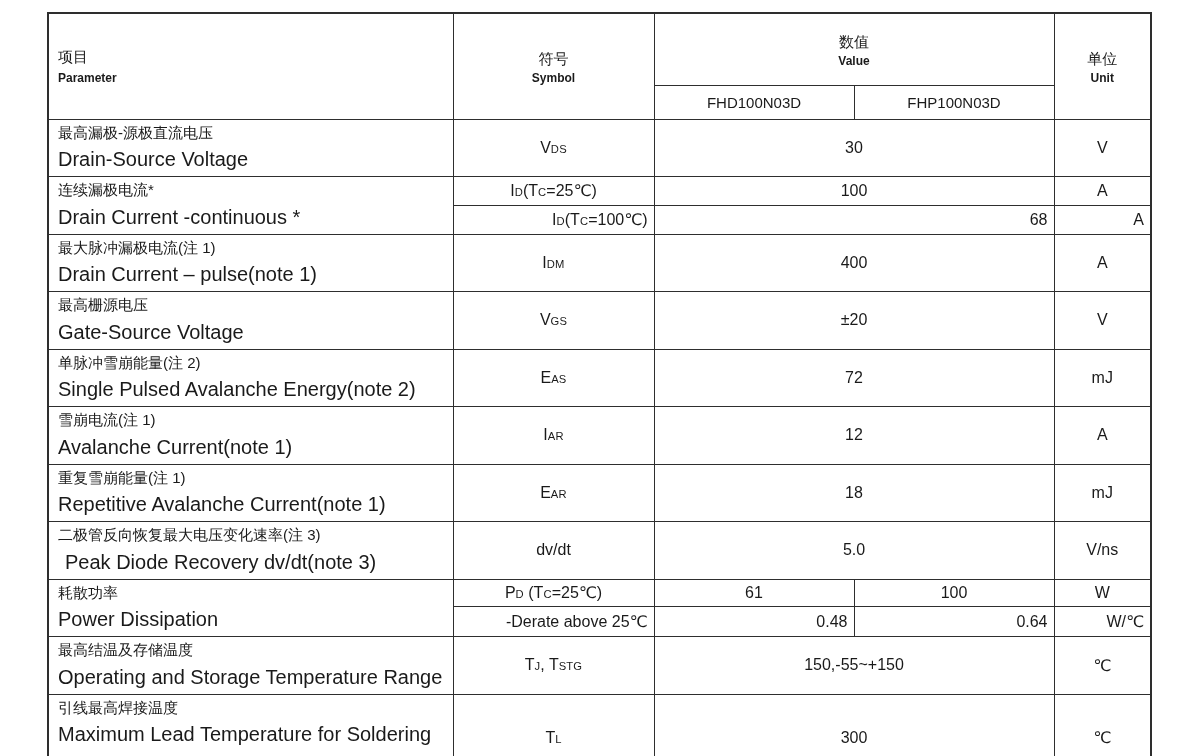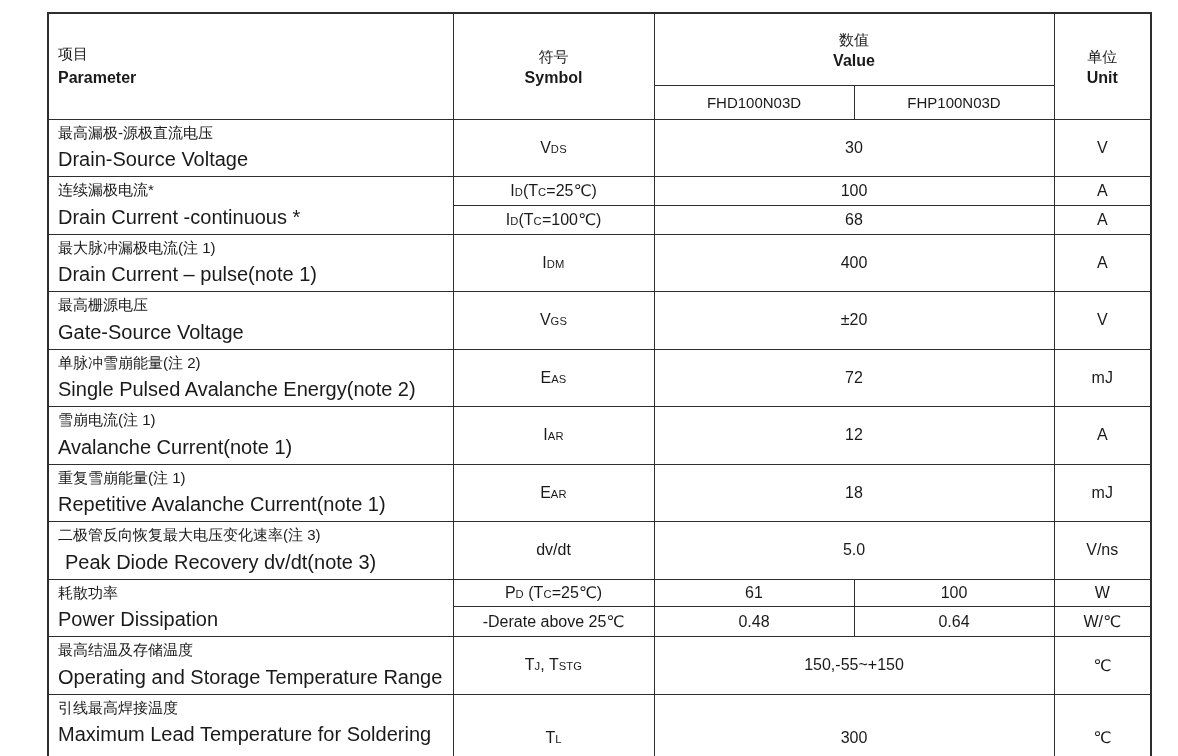--- a/index.html
+++ b/index.html
@@ -17,38 +17,38 @@
     border:1.5px solid #2e2e2e;
     padding:2px 6px;
     font-size:15px;
     vertical-align:middle;
     overflow:hidden;
   }
   .c{text-align:center;}
   .param{padding-left:9px;line-height:1.5;}
   .cn{font-size:15px;}
   .en{font-size:20px;}
-  .b{font-weight:bold;font-size:16px;}
+  .b{font-weight:bold;font-size:12px;}
   .hdr .cn{line-height:1.6;}
   .sym,.val,.unit{font-size:16px;}
   .sb{font-size:0.7em;letter-spacing:0.2px;}
   .ind{padding-left:7px;}
   
   .hr1{height:72px;}
   .hr2{height:34px;}
   .rh49{height:47px;}
   .rh28{height:27px;}
   .rh54{height:52px;}
   .rh53{height:51px;}
   .rh52{height:50px;}
   .rh26{height:25px;}
   .rh71{height:55px;}
   
   .tb{border-bottom-width:1px;}
-  .tt{border-top-width:1px;}
+  .tt{border-top-width:1px;text-align:right;}
   .footnote{font-size:18px;margin-top:24px;padding-left:1px;}
 </style>
 </head>
 <body>
 
 <div class="page">
   <table class="ratings">
     <colgroup>
       <col style="width:405px">
       <col style="width:201px">

